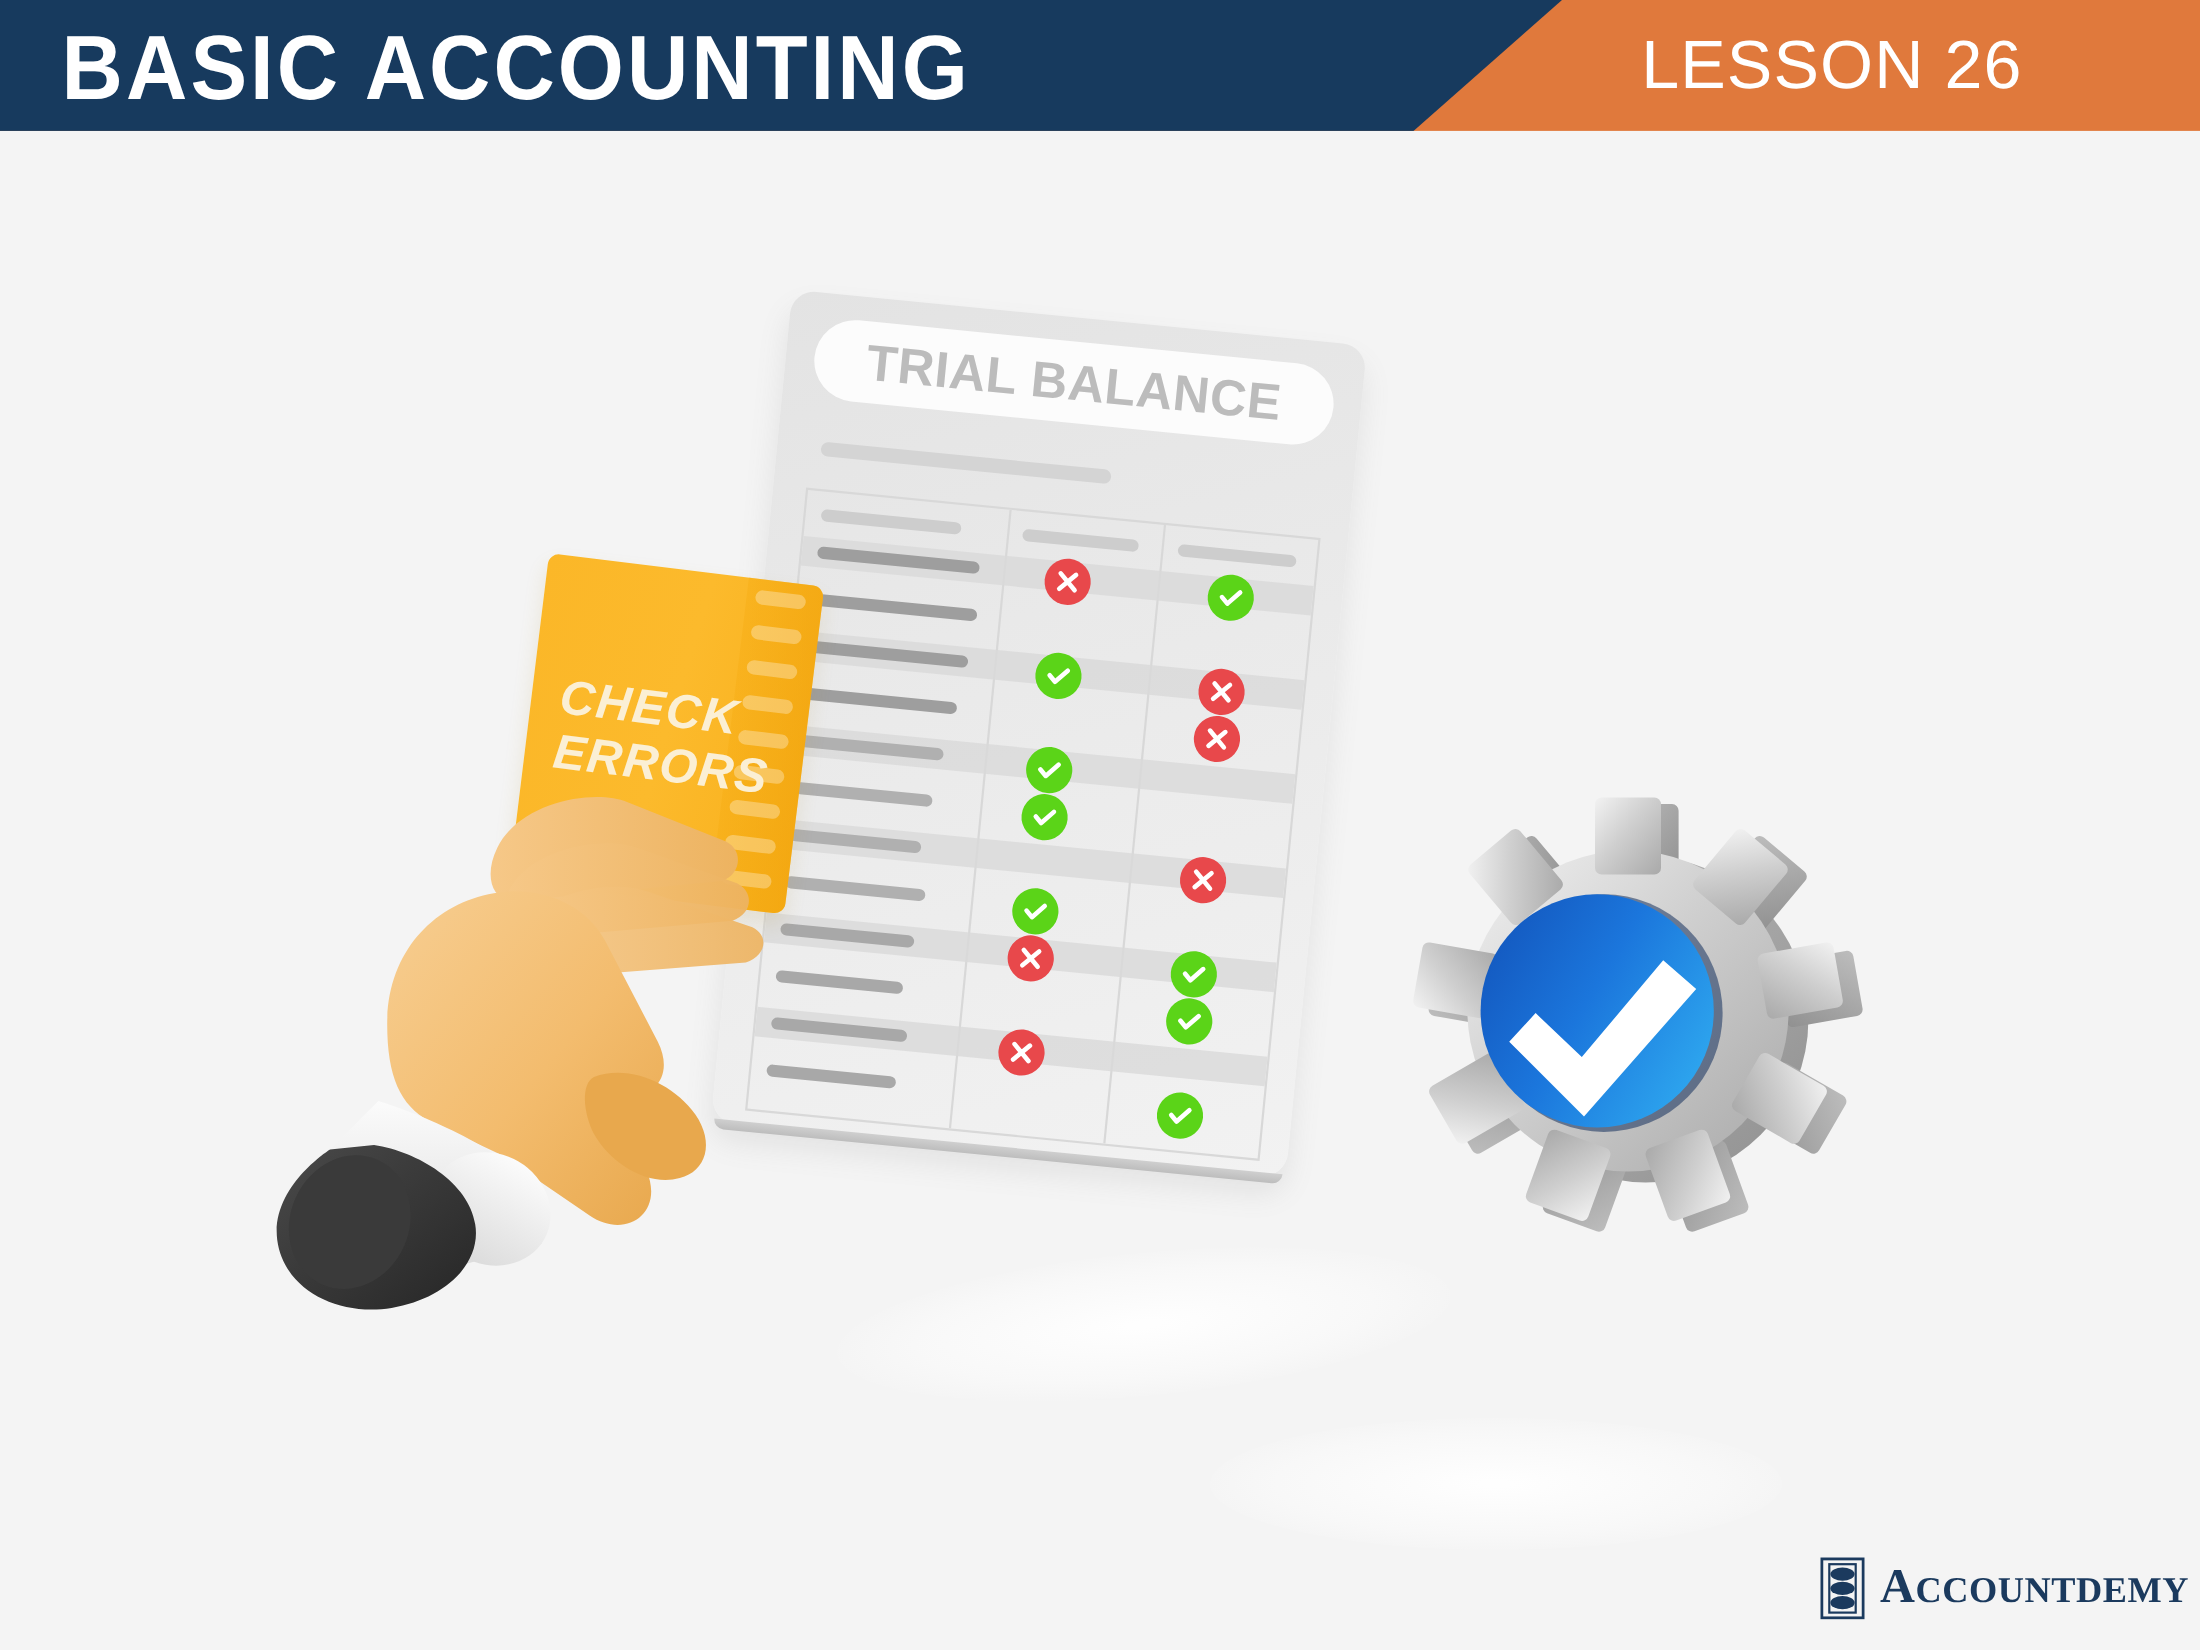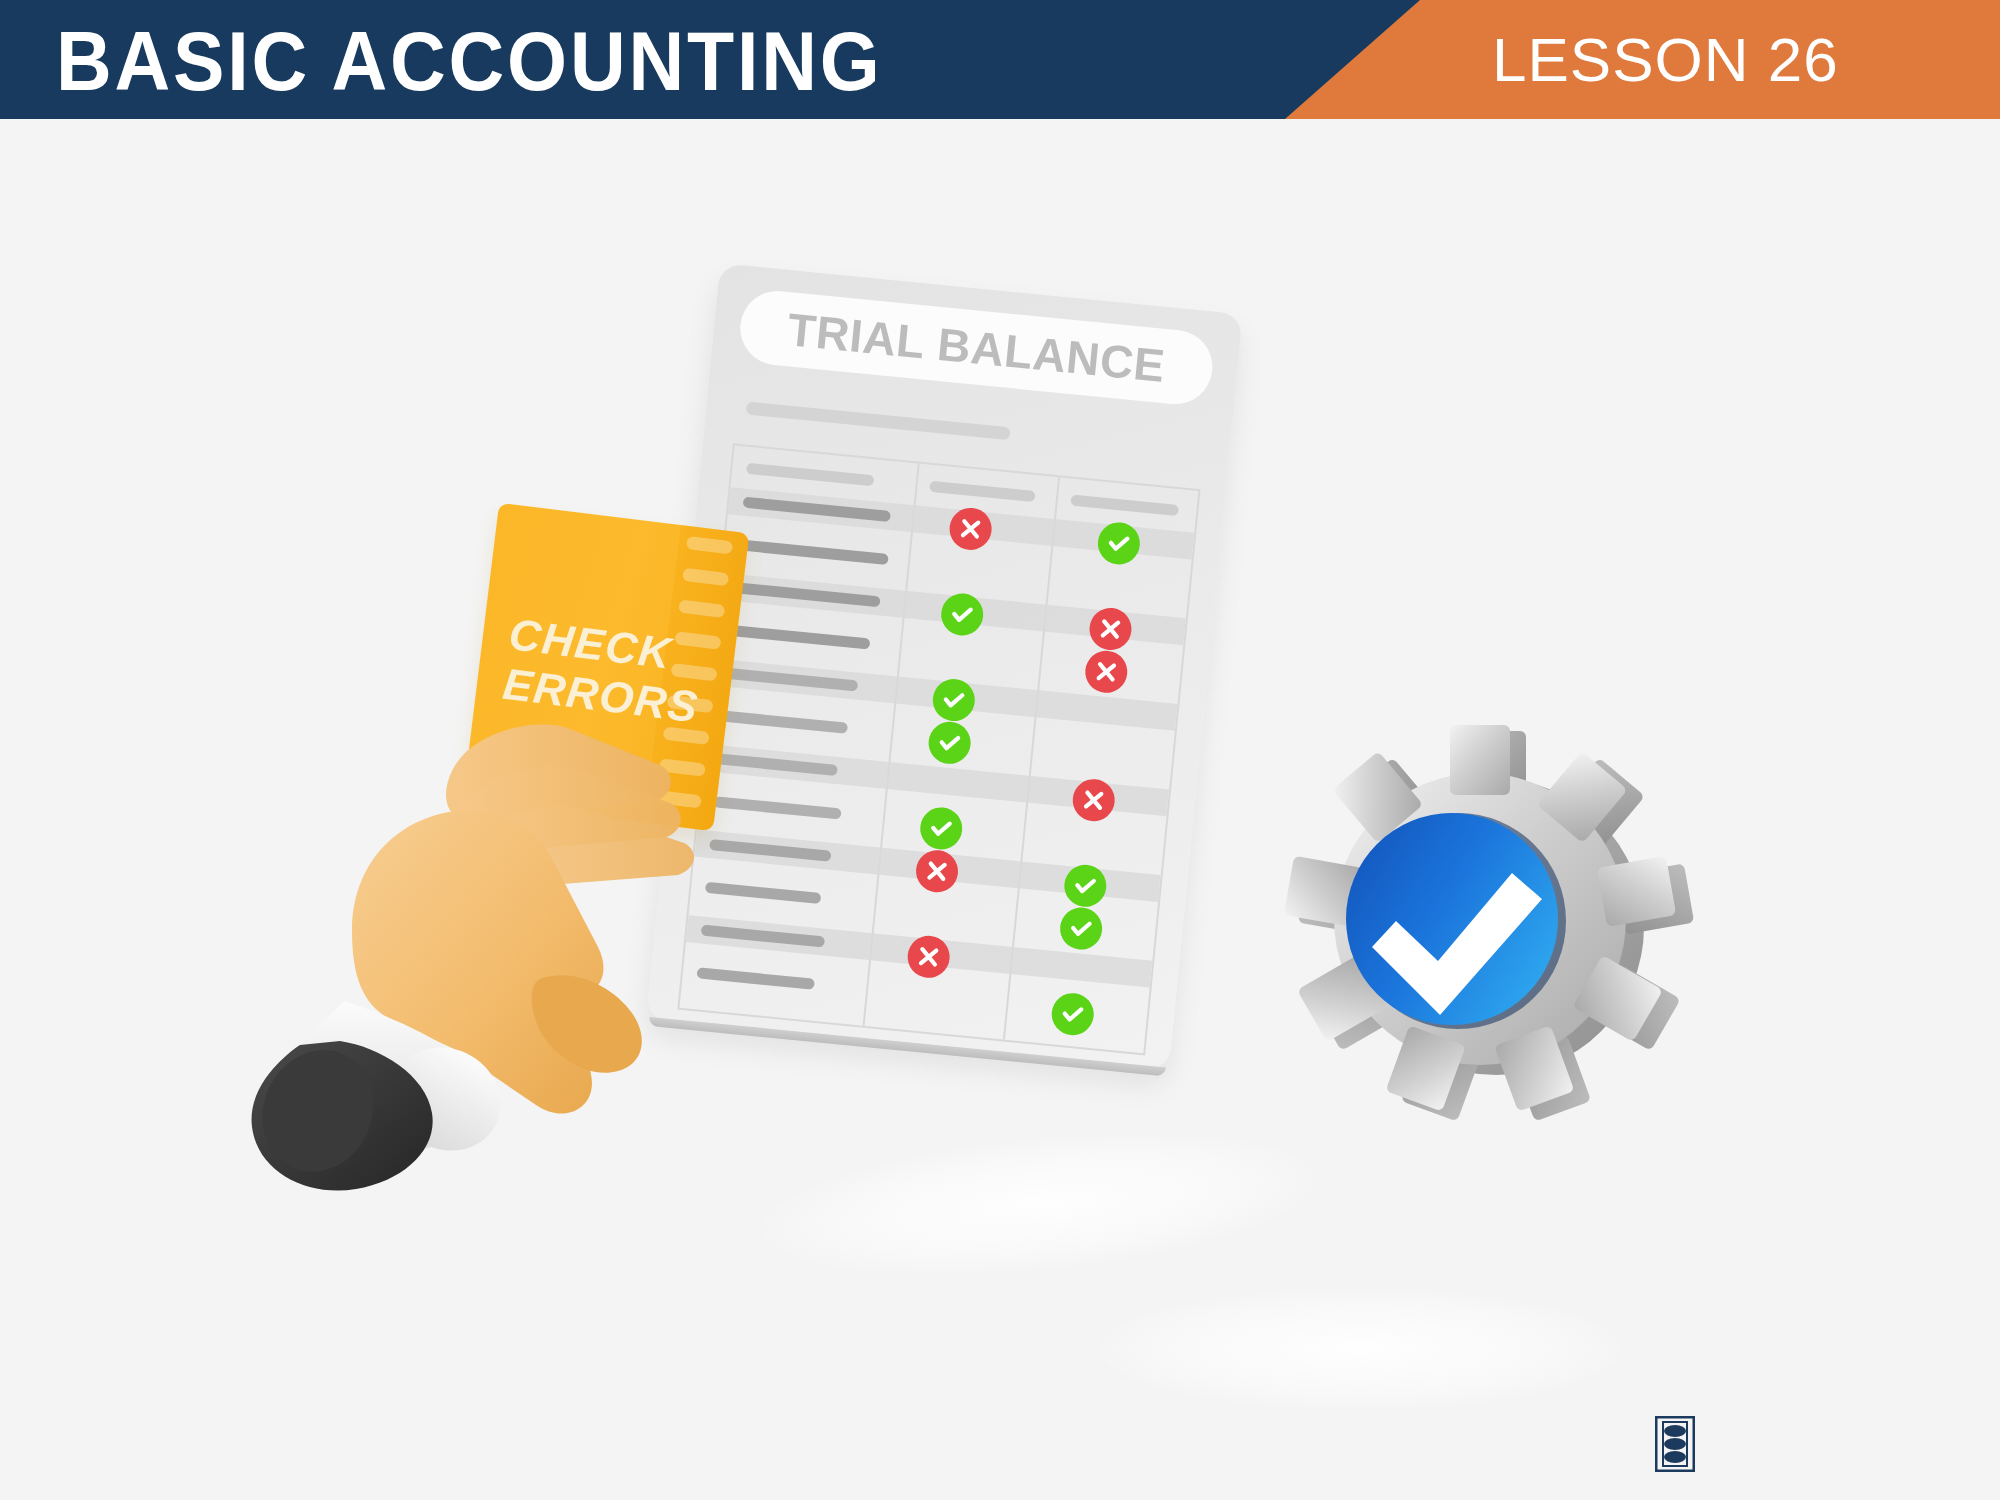--- a/index.html
+++ b/index.html
@@ -404,13 +404,16 @@
 </div>
 
 <div id="logo">
   <svg id="logo-mark" viewBox="0 0 40 56">
     <rect x="1" y="1" width="38" height="54" fill="none" stroke="#1B3A5E" stroke-width="3"></rect>
     <rect x="8" y="6" width="24" height="44" fill="none" stroke="#1B3A5E" stroke-width="2"></rect>
     <ellipse cx="20" cy="15" rx="11" ry="6" fill="#1B3A5E"></ellipse>
     <ellipse cx="20" cy="28" rx="11" ry="6" fill="#1B3A5E"></ellipse>
     <ellipse cx="20" cy="41" rx="11" ry="6" fill="#1B3A5E"></ellipse>
   </svg>
+  <div id="logo-text">
+    <span>A</span><span class="sm">CCOUNTDEMY</span>
+  </div>
 </div>
 
 </body></html>

